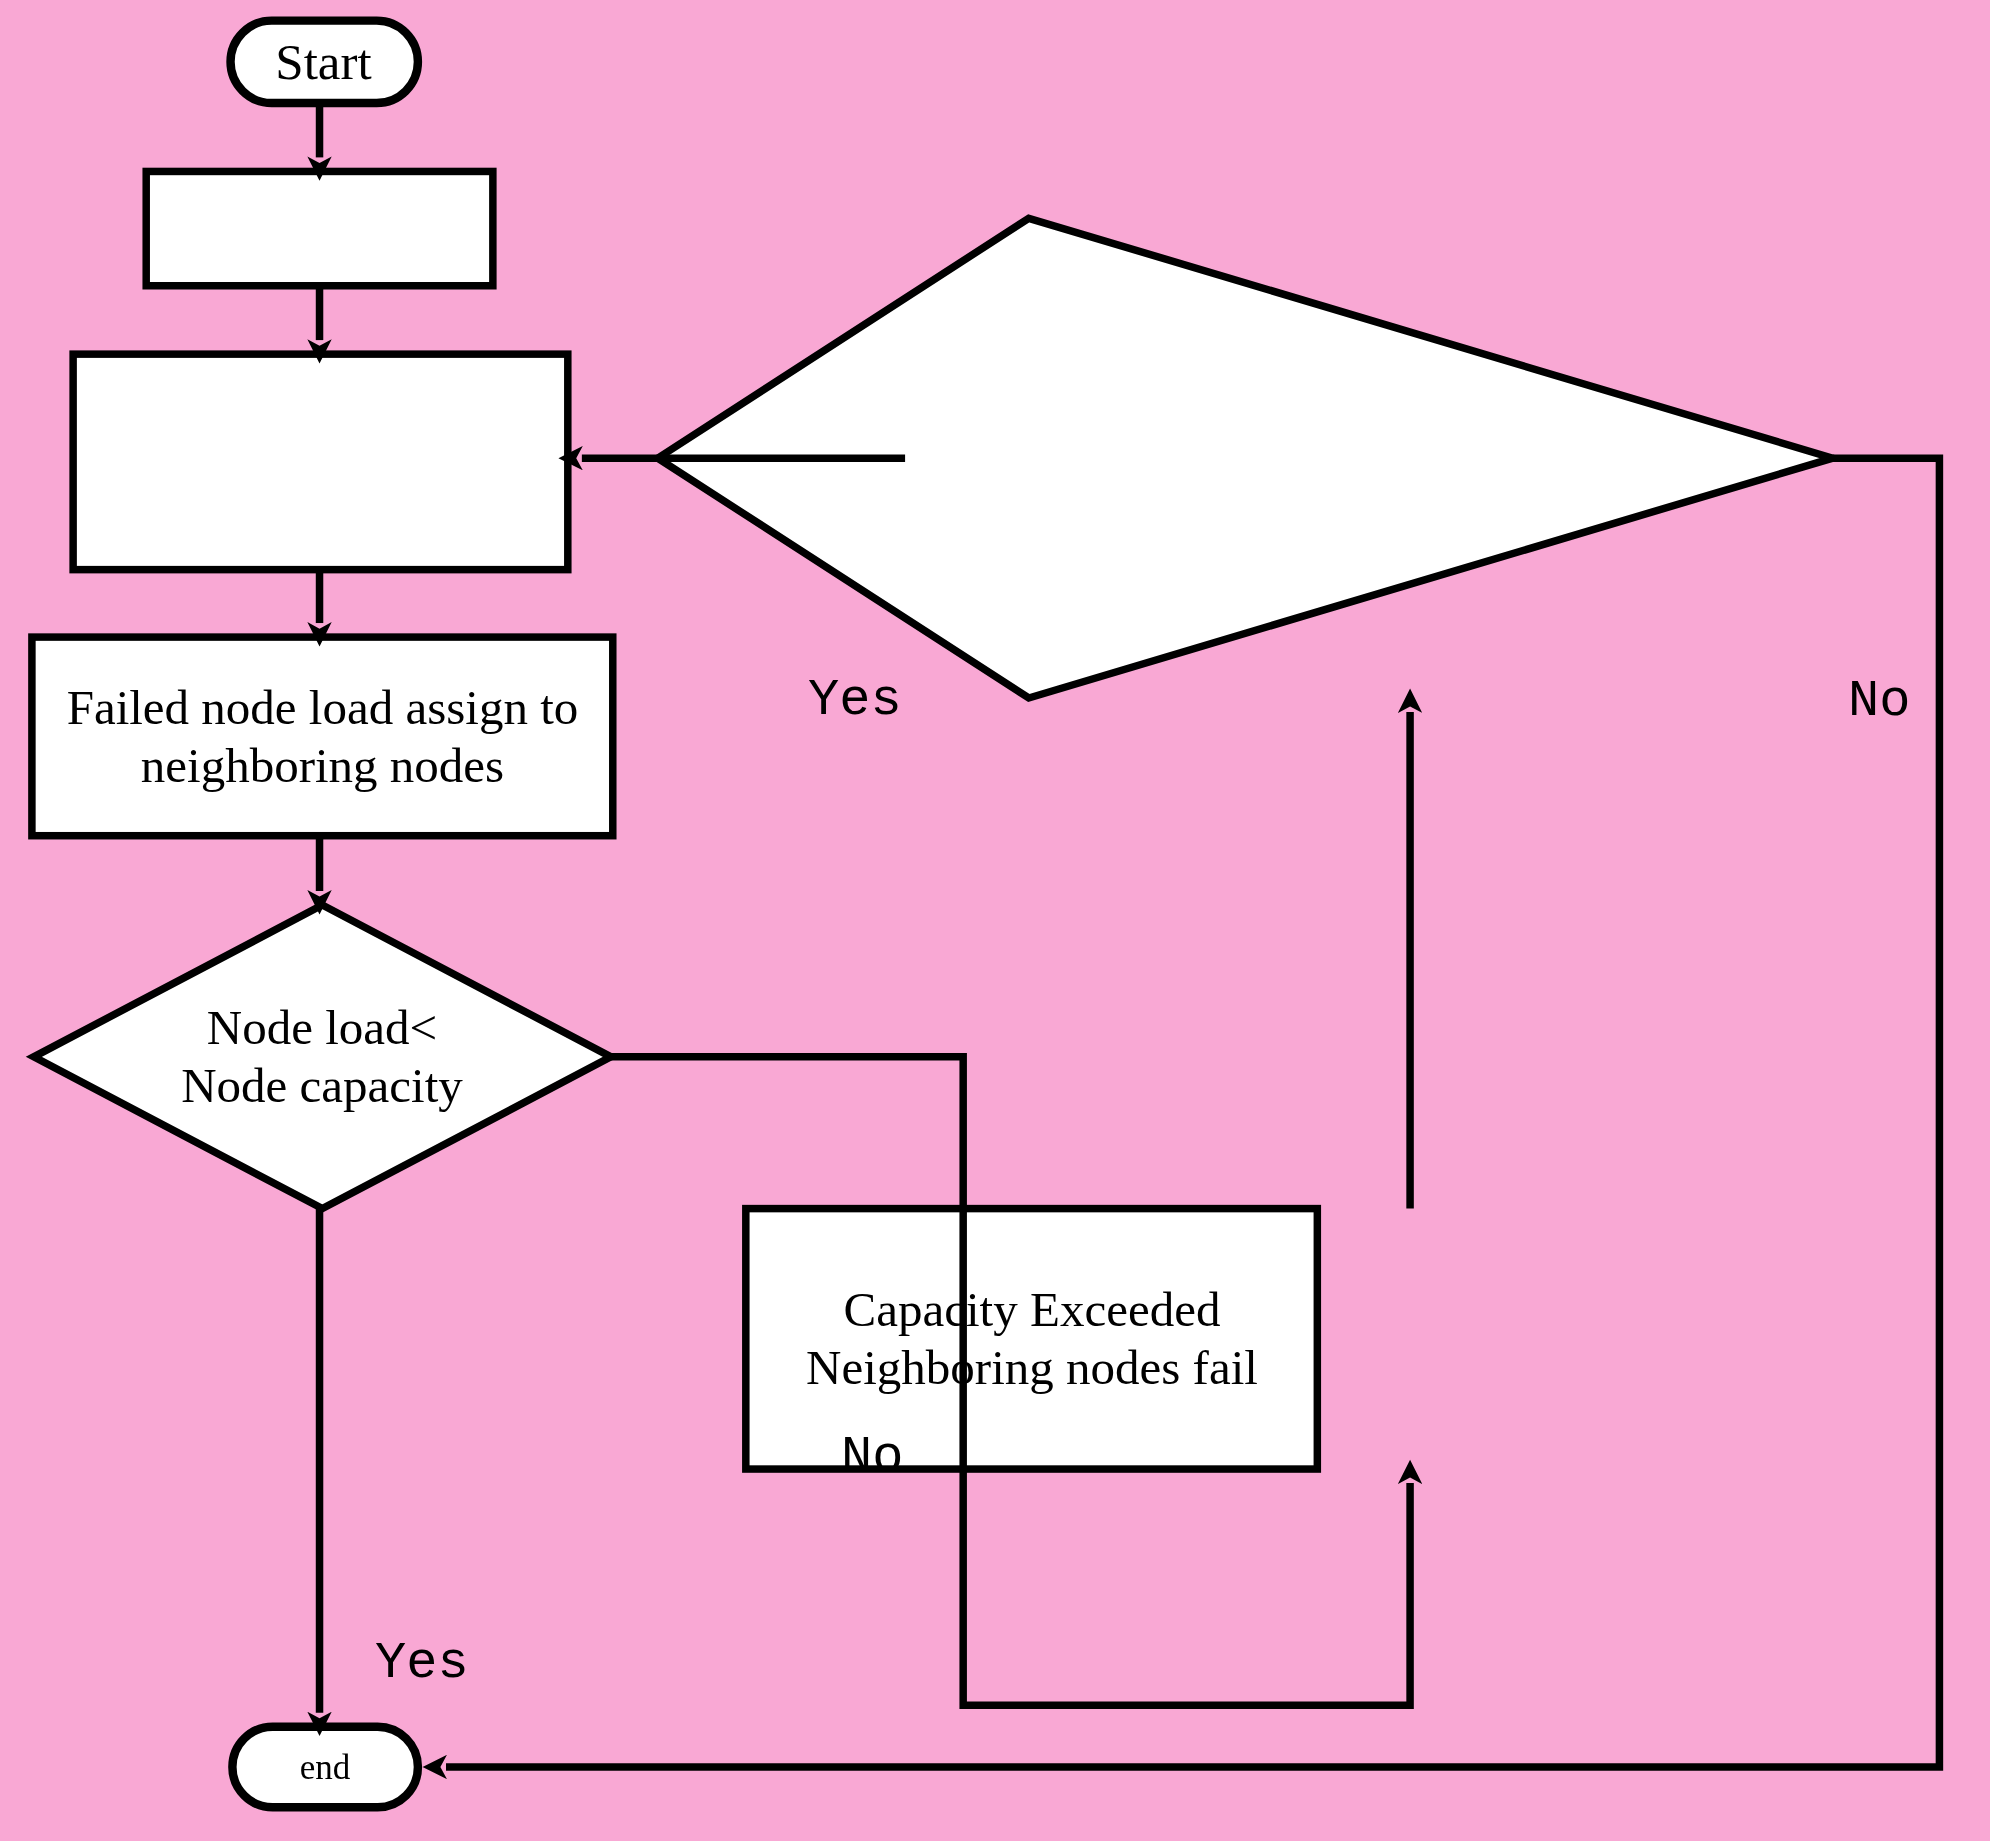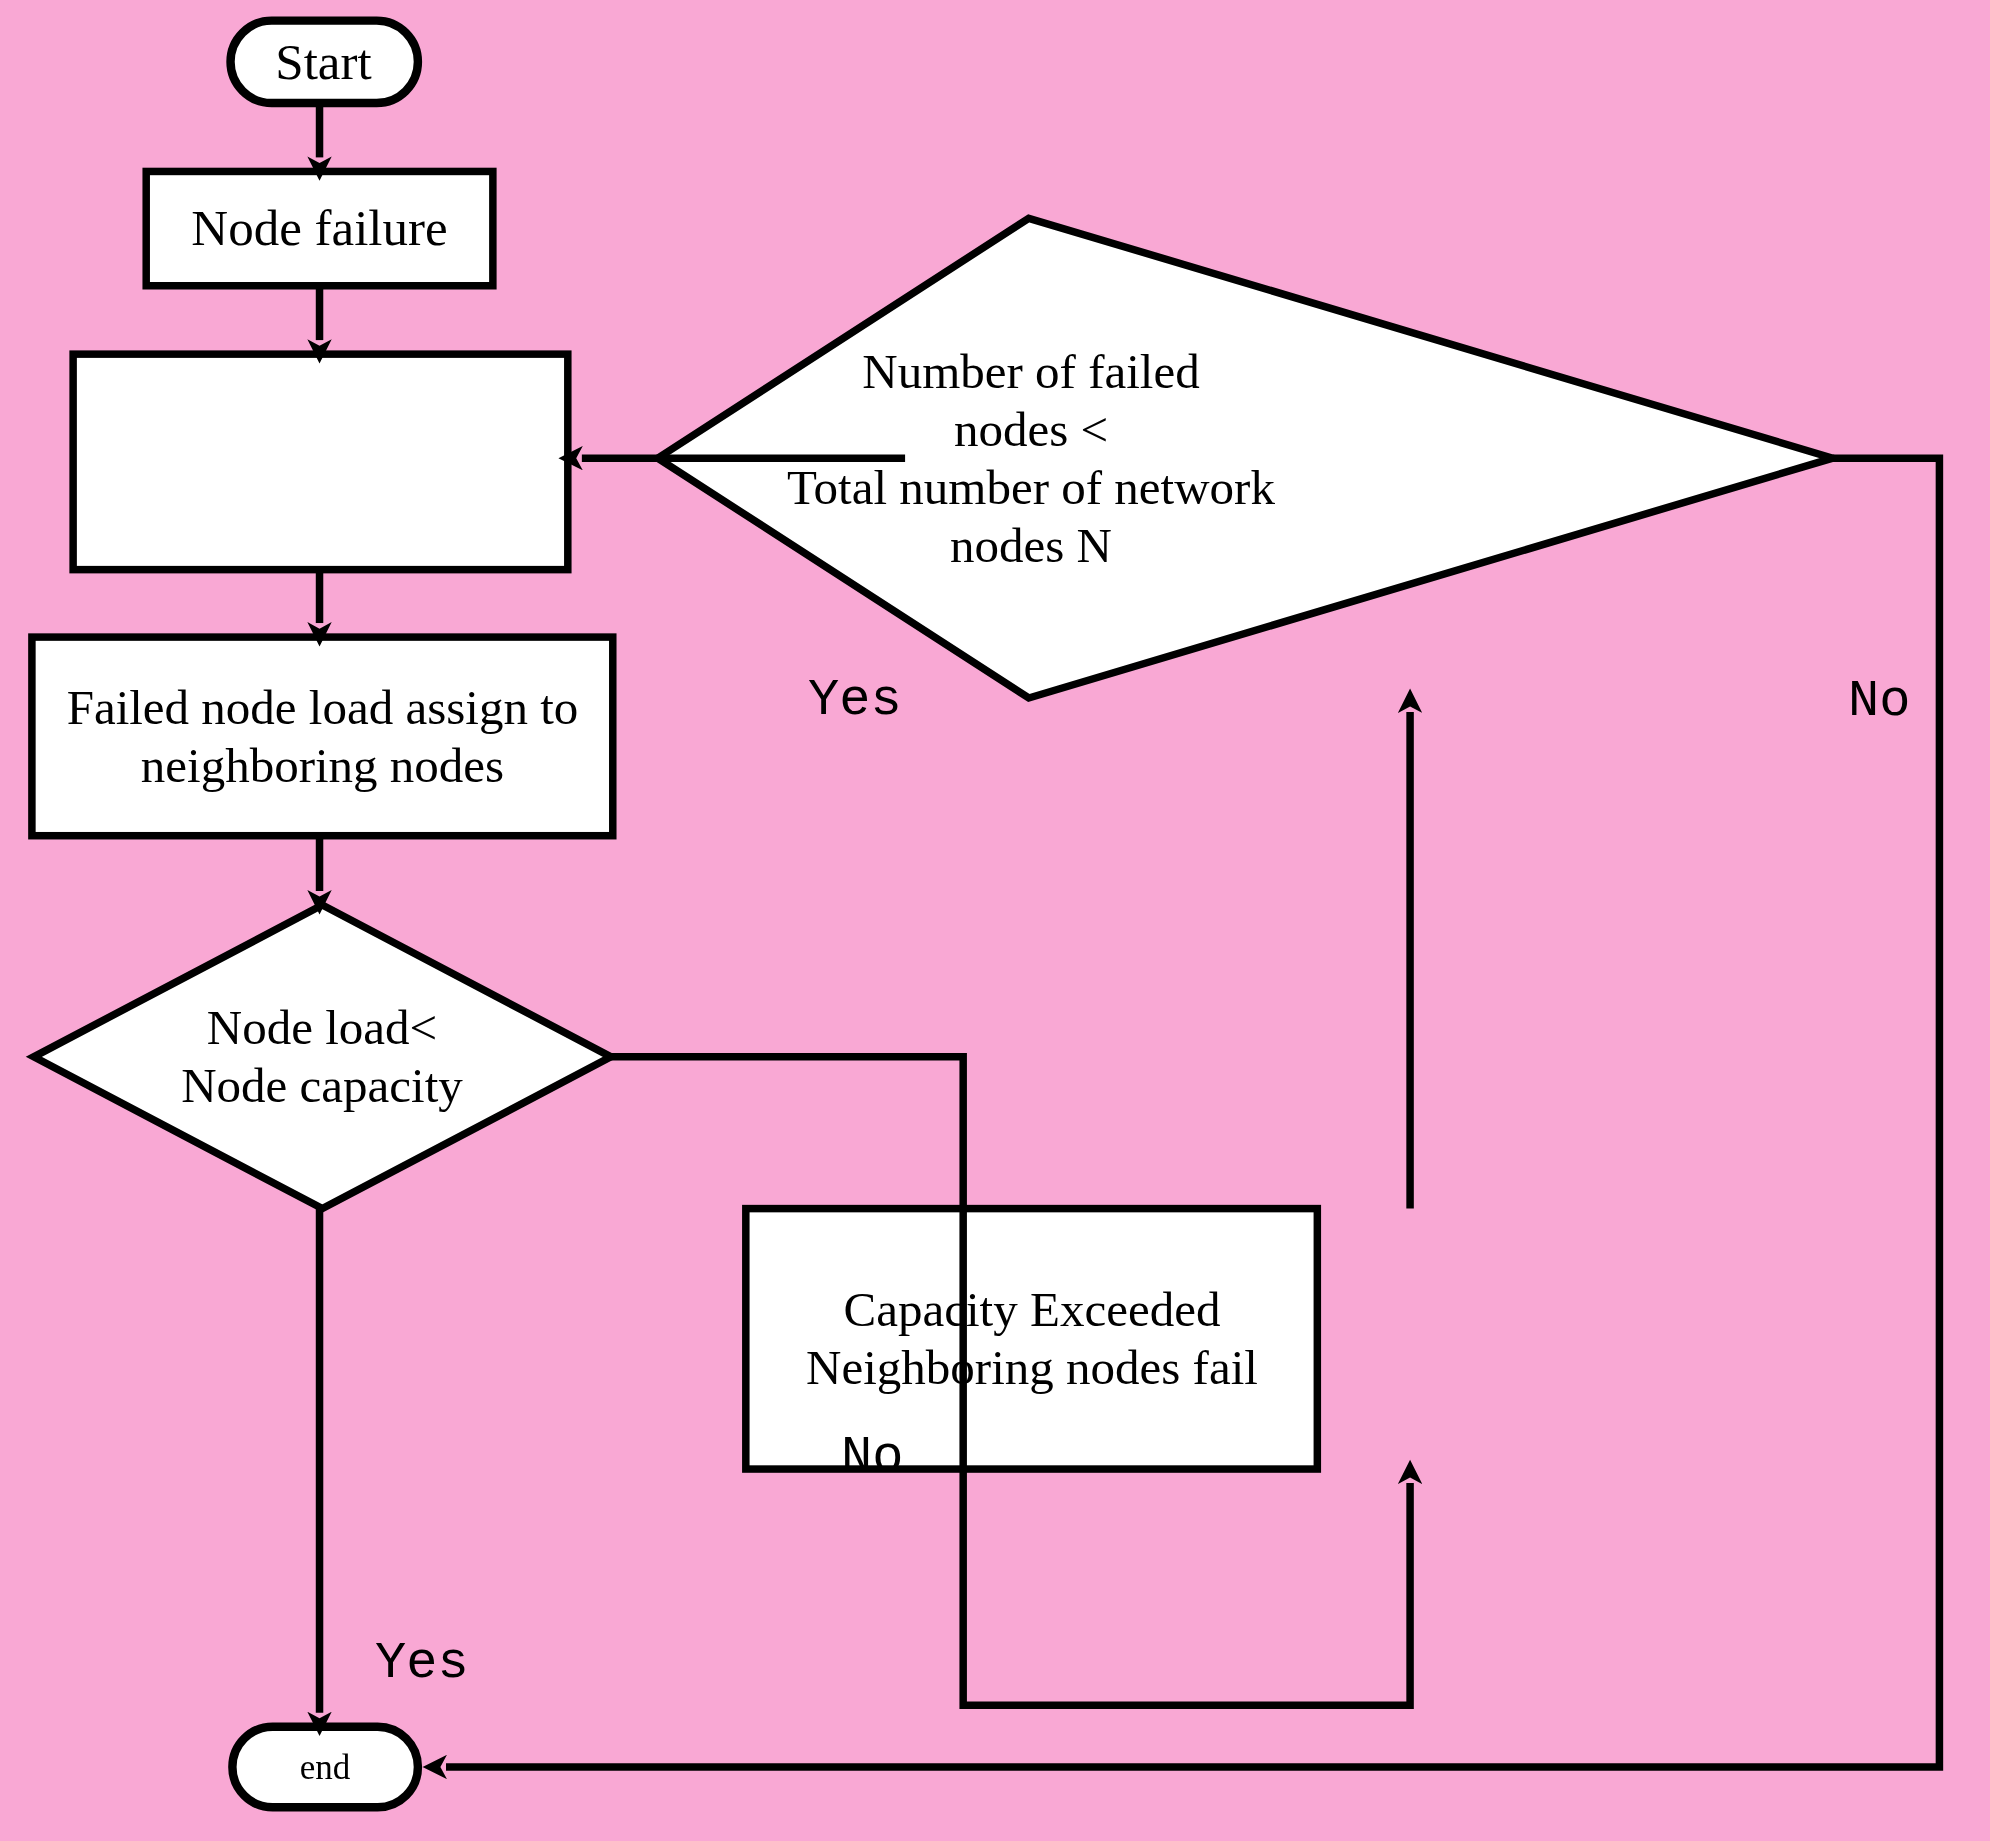--- a/index.html
+++ b/index.html
@@ -88,36 +88,31 @@
 
     <path d="M1505,1290 L1505,760" fill="none" stroke="#000000" stroke-width="8" marker-end="url(#arrowDown)"></path>
 
     <path d="M966,489 L621,489" fill="none" stroke="#000000" stroke-width="8" marker-end="url(#arrowDown)"></path>
 
     <path d="M1956,489 L2070,489 L2070,1886 L476,1886" fill="none" stroke="#000000" stroke-width="8" marker-end="url(#arrowDown)"></path>
   </svg>
 
   <div class="shape-text" style="left:230px; top:20.6px; width:187px; height:82px; font-size:51px;">Start</div>
 
-  <div class="shape-text" style="left:146px; top:171px; width:347px; height:114px; font-size:51px;">Node failure</div>
 
 
   <div class="shape-text" style="left:56px; top:974px; width:532px; height:165px; font-size:49px;">Node load&lt;
 Node capacity</div>
 
   <div class="shape-text" style="left:32px; top:637px; width:581px; height:199px; font-size:49px;">Failed node load assign to
 neighboring nodes</div>
 
   <div class="shape-text" style="left:746px; top:1209px; width:572px; height:260px; font-size:49px;text-align:center;">Capacity Exceeded
 Neighboring nodes fail</div>
 
-  <div class="shape-text" style="left:750px; top:309px; width:562px; height:300px; font-size:49px;">Number of failed
-nodes &lt;
-Total number of network
-nodes N</div>
 
   <div class="shape-text" style="left:232px; top:1727px; width:186px; height:81px; font-size:35px;">end</div>
 
   <div class="edge-label" style="left:808px; top:675px; font-size:52px;">Yes</div>
 
   <div class="edge-label" style="left:1848px; top:676px; font-size:52px;">No</div>
 
   <div class="edge-label" style="left:841px; top:1432px; font-size:52px;">No</div>
 
   <div class="edge-label" style="left:375px; top:1638px; font-size:52px;">Yes</div>

